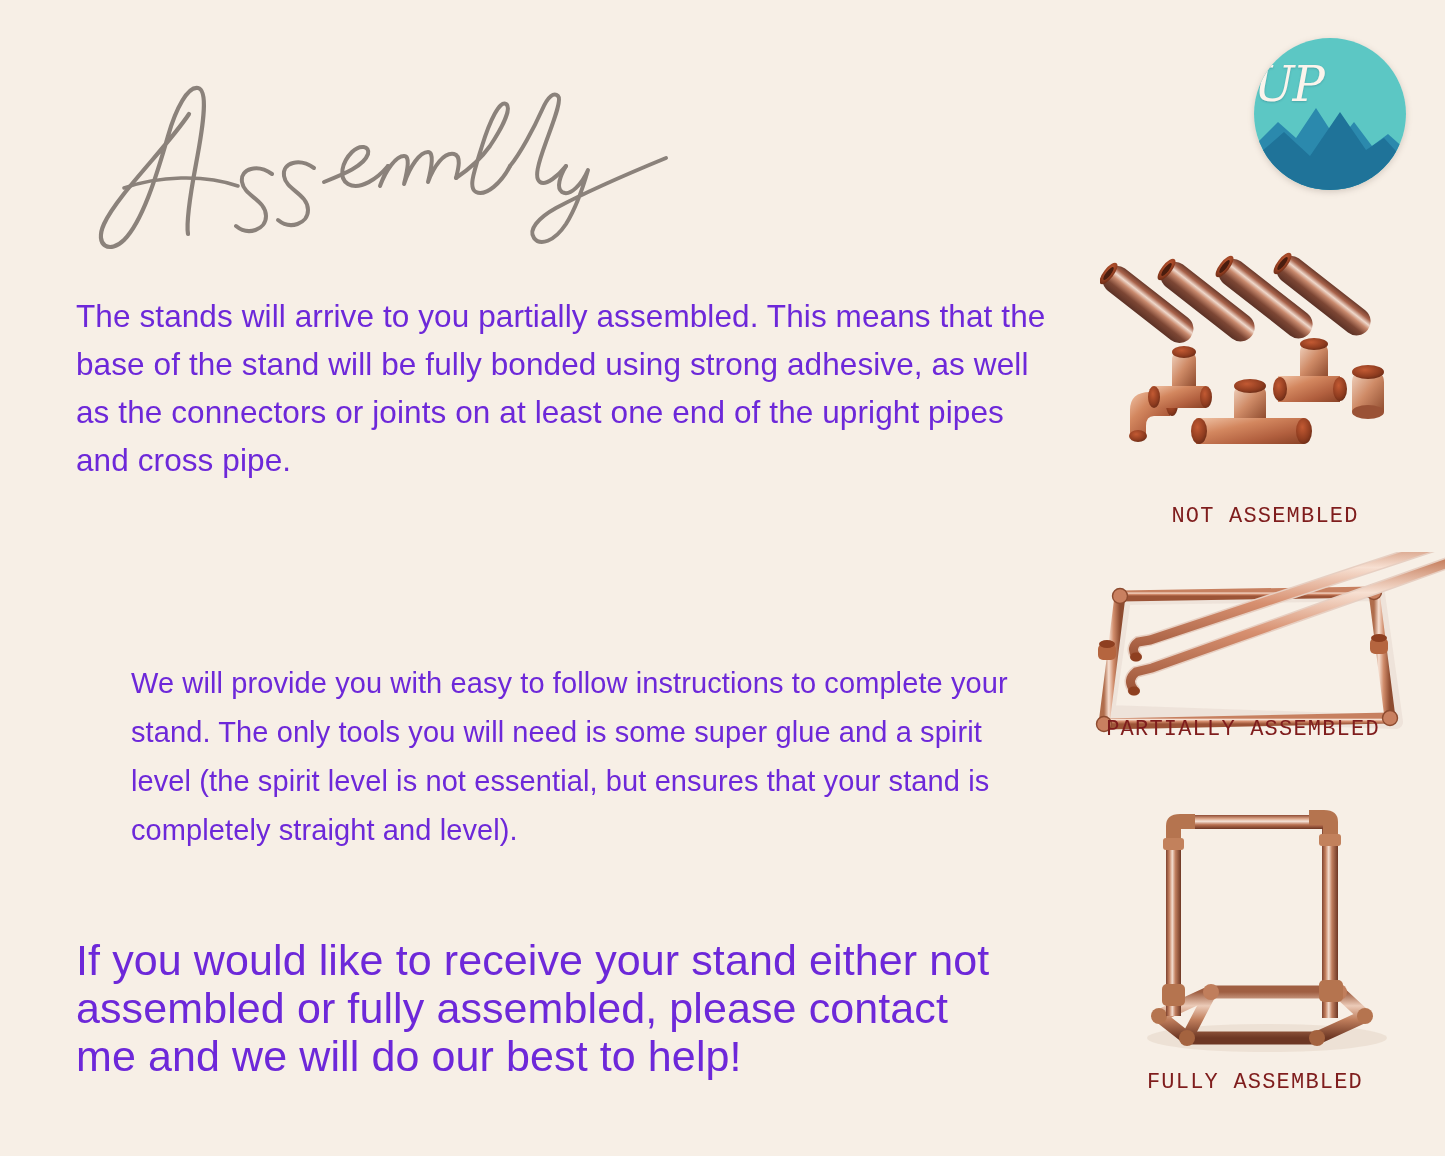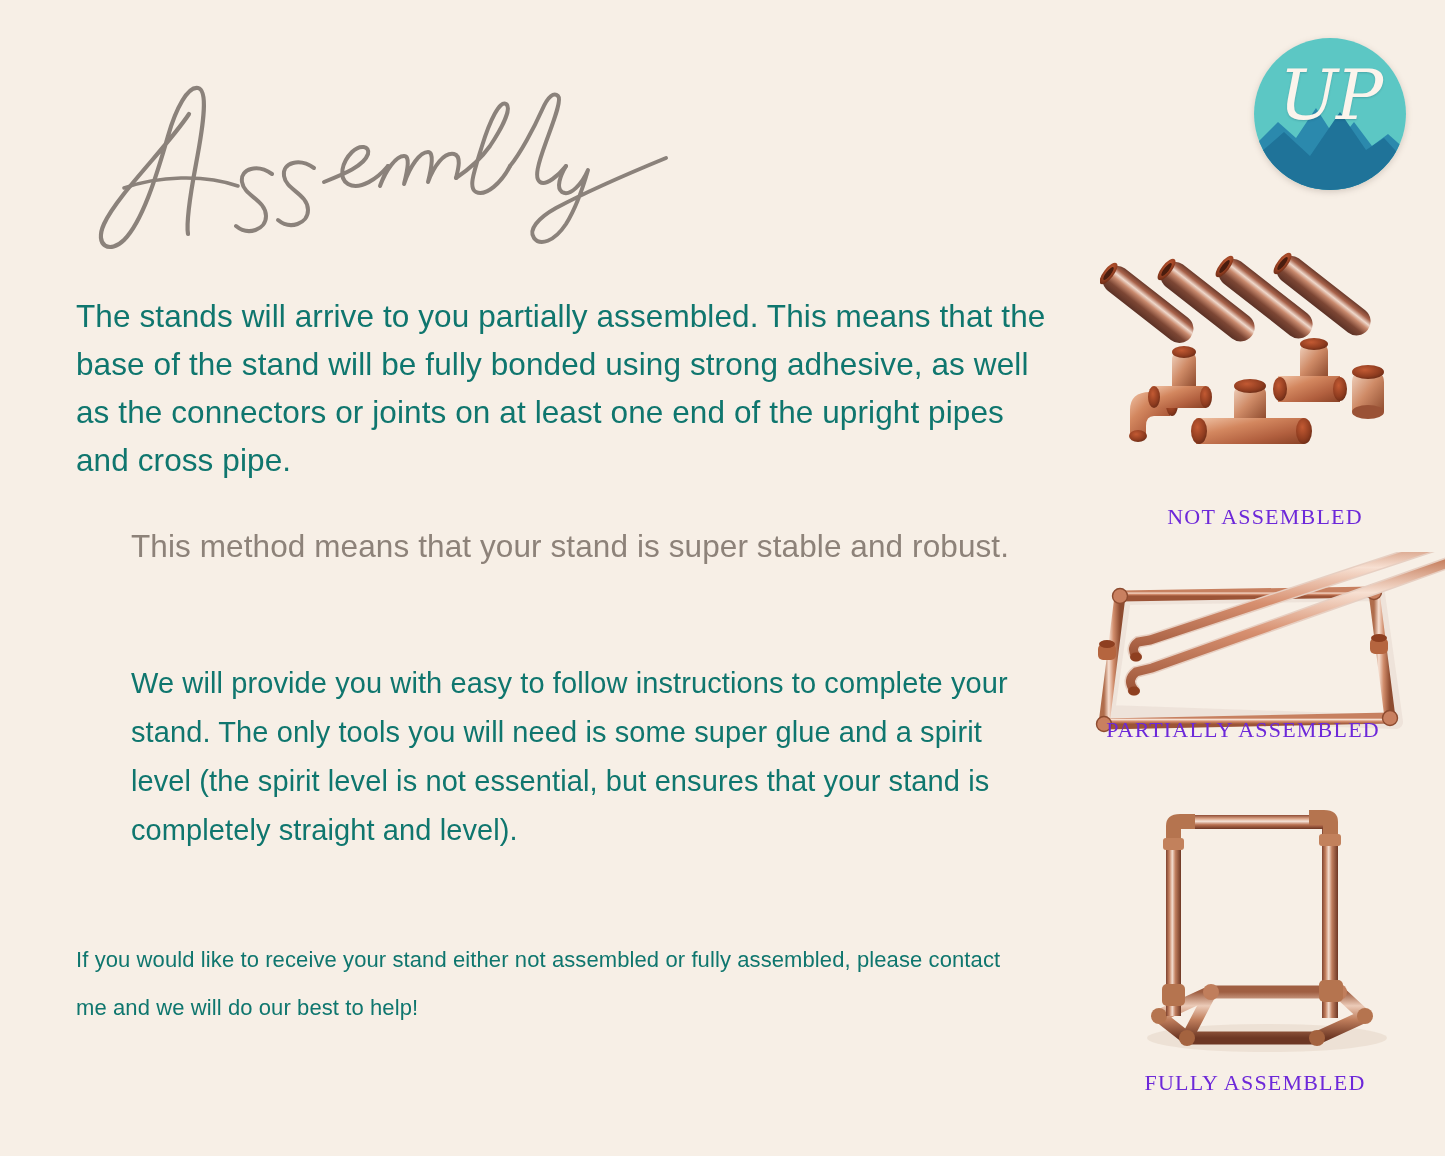--- a/index.html
+++ b/index.html
@@ -39,24 +39,23 @@
     background: #5cc7c4;
   }
   .logo-mtn {
     position: absolute;
     inset: 0;
   }
   .logo-text {
     position: absolute;
     left: 0; right: 0;
     top: 22px;
-    text-align: center;
     font-family: "DejaVu Serif", serif;
     font-style: italic;
-    font-size: 70px;
+    font-size: 48px;
     line-height: 1;
     color: #fbf4ec;
     letter-spacing: -2px;
     text-shadow: 0 1px 2px rgba(20,70,90,0.25);
   }
 
   
   .title {
     position: absolute;
     left: 76px;
@@ -66,21 +65,21 @@
   }
   .title svg { display: block; }
 
   
   .para {
     position: absolute;
     font-family: "Liberation Sans", sans-serif;
     font-weight: 400;
     letter-spacing: 0.1px;
   }
-  .p-teal { color: #0f766e; }
+  .p-teal { color: #6d28d9; }
   .p-gray { color: #8d8279; }
 
   #para-1 {
     left: 76px;
     top: 292px;
     width: 975px;
     font-size: 31.5px;
     line-height: 48px;
   }
   #para-2 {
@@ -94,33 +93,33 @@
     left: 131px;
     top: 659px;
     width: 880px;
     font-size: 29px;
     line-height: 49px;
   }
   #para-4 {
     left: 76px;
     top: 936px;
     width: 930px;
-    font-size: 22px;
+    font-size: 43px;
     line-height: 48px;
   }
 
   
   .figure {
     position: absolute;
   }
   .caption {
     position: absolute;
     text-align: center;
-    color: #6d28d9;
-    font-family: Liberation Serif, serif;
+    color: #7f1d1d;
+    font-family: Liberation Mono, monospace;
     font-size: 22px;
     letter-spacing: 1.2px;
     white-space: nowrap;
   }
 
   #fig-not        { left: 1100px; top: 250px;  width: 330px; height: 250px; }
   #cap-not        { left: 1100px; top: 504px;  width: 330px; }
   #fig-partial    { left: 1078px; top: 552px;  width: 367px; height: 190px; }
   #cap-partial    { left: 1078px; top: 717px;  width: 330px; }
   #fig-full       { left: 1125px; top: 800px;  width: 270px; height: 252px; }
@@ -176,21 +175,20 @@
 
         <path d="M490 92 C 484 102, 480 114, 486 118 C 494 123, 506 110, 512 96
                  C 508 110, 500 134, 490 150 C 478 168, 464 172, 458 164
                  C 452 156, 462 144, 480 134 C 510 118, 556 98, 590 84" stroke-width="4"></path>
       </g>
     </svg>
   </div>
 
   <div class="para p-teal" id="para-1">The stands will arrive to you partially assembled. This means that the base of the stand will be fully bonded using strong adhesive, as well as the connectors or joints on at least one end of the upright pipes and cross pipe.</div>
 
-  <div class="para p-gray" id="para-2">This method means that your stand is super stable and robust.</div>
 
   <div class="para p-teal" id="para-3">We will provide you with easy to follow instructions to complete your stand. The only tools you will need is some super glue and a spirit level (the spirit level is not essential, but ensures that your stand is completely straight and level).</div>
 
   <div class="para p-teal" id="para-4">If you would like to receive your stand either not assembled or fully assembled, please contact me and we will do our best to help!</div>
 
   <div class="figure" id="fig-not">
     <svg viewBox="0 0 330 250">
       <defs>
         <linearGradient id="pipeG" x1="0" y1="0" x2="0" y2="1">
           <stop offset="0%" stop-color="#6b3b2c"></stop>

